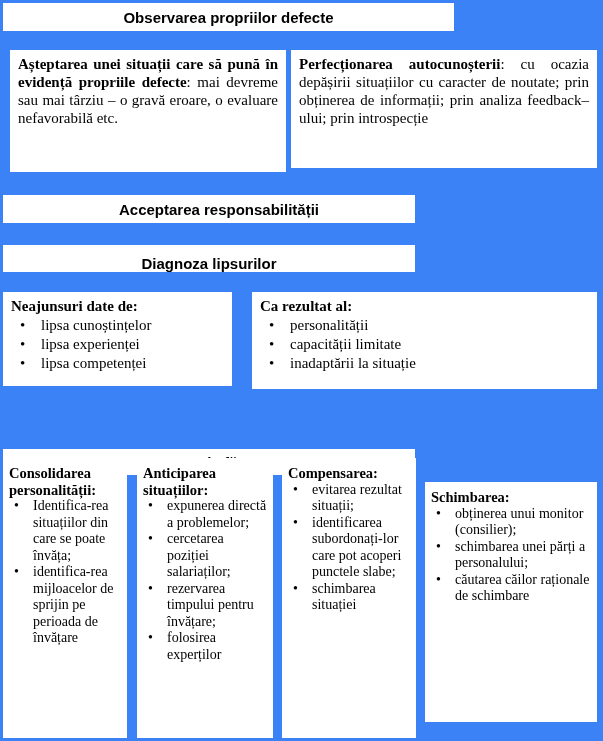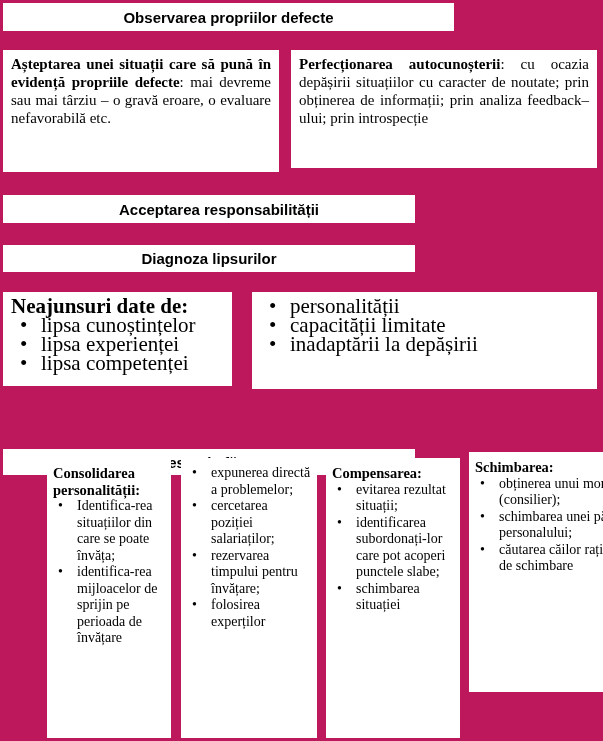--- a/index.html
+++ b/index.html
@@ -1,20 +1,20 @@
 <!DOCTYPE html>
 <html><head>
 <meta charset="utf-8">
 <style>
   html, body { margin: 0; padding: 0; background: #000; }
   .stage {
     position: relative;
     width: 603px;
     height: 741px;
-    background: #be185d;
+    background: #3b82f6;
     overflow: hidden;
   }
   .box {
     position: absolute;
     background: #ffffff;
     color: #000000;
     box-sizing: border-box;
   }
   
   .hdr {
@@ -31,53 +31,52 @@
     font-family: "Liberation Serif", serif;
     font-size: 15px;
     line-height: 18px;
     padding: 5px 8px;
     text-align: justify;
   }
   .para .b { font-weight: bold; }
   
   .list-box {
     font-family: "Liberation Serif", serif;
-    font-size: 21px;
+    font-size: 15px;
     line-height: 19px;
     padding: 5px 8px;
   }
   .list-box .bx-title { font-weight: bold; }
   ul.blist { margin: 0; padding: 0; list-style: none; }
   .list-box ul.blist li { position: relative; padding-left: 30px; }
   .list-box ul.blist li::before { content: "\2022"; position: absolute; left: 9px; }
   
   .action {
     font-family: "Liberation Serif", serif;
     font-size: 14px;
     line-height: 16.5px;
     padding: 7px 5px 0 6px;
-    margin-left: 44px;
   }
   .action .bx-title { font-weight: bold; font-size: 14.5px; }
   .action ul.blist li { position: relative; padding-left: 24px; }
   .action ul.blist li::before { content: "\2022"; position: absolute; left: 5px; }
 
   
   #hdr-observarea   { left: 3px;   top: 3px;   width: 451px; height: 28px; }
-  #box-asteptarea   { left: 3px;   top: 50px;  width: 276px; height: 122px; }
+  #box-asteptarea   { left: 10px;   top: 50px;  width: 276px; height: 122px; }
   #box-perfectionarea { left: 291px; top: 50px; width: 306px; height: 118px; }
   #hdr-acceptarea   { left: 3px;   top: 195px; width: 412px; height: 28px; padding-left: 20px; }
-  #hdr-diagnoza     { left: 3px;   top: 245px; width: 412px; height: 27px; }
+  #hdr-diagnoza     { left: 3px;   top: 245px; width: 412px; height: 27px; align-items: flex-end; }
   #box-neajunsuri   { left: 3px;   top: 292px; width: 229px; height: 94px; }
   #box-rezultat     { left: 252px; top: 292px; width: 345px; height: 97px; }
   #hdr-intrebare    { left: 3px;   top: 409px; width: 412px; height: 26px; margin-top: 40px; }
   #box-consolidarea { left: 3px;   top: 458px; width: 124px; height: 280px; }
   #box-anticiparea  { left: 137px; top: 458px; width: 136px; height: 280px; }
   #box-compensarea  { left: 282px; top: 458px; width: 134px; height: 280px; }
-  #box-schimbarea   { left: 425px; top: 452px; width: 172px; height: 240px; }
+  #box-schimbarea   { left: 425px; top: 482px; width: 172px; height: 240px; }
 </style>
 </head>
 <body>
 
 <div class="stage">
 
   <div class="box hdr" id="hdr-observarea">
     <span>Observarea propriilor defecte</span>
   </div>
 
@@ -100,40 +99,42 @@
   <div class="box list-box" id="box-neajunsuri">
     <div class="bx-title">Neajunsuri date de:</div>
     <ul class="blist">
         <li>lipsa cunoștințelor</li>
         <li>lipsa experienței</li>
         <li>lipsa competenței</li>
       </ul>
   </div>
 
   <div class="box list-box" id="box-rezultat">
+    <div class="bx-title">Ca rezultat al:</div>
     <ul class="blist">
         <li>personalității</li>
         <li>capacității limitate</li>
-        <li>inadaptării la depășirii</li>
+        <li>inadaptării la situație</li>
       </ul>
   </div>
 
   <div class="box hdr" id="hdr-intrebare">
     <span>Ce este de făcut ?</span>
   </div>
 
   <div class="box action" id="box-consolidarea">
     <div class="bx-title">Consolidarea personalității:</div>
     <ul class="blist">
         <li>Identifica-rea situațiilor din care se poate învăța;</li>
         <li>identifica-rea mijloacelor de sprijin pe perioada de învățare</li>
       </ul>
   </div>
 
   <div class="box action" id="box-anticiparea">
+    <div class="bx-title">Anticiparea situațiilor:</div>
     <ul class="blist">
         <li>expunerea directă a problemelor;</li>
         <li>cercetarea poziției salariaților;</li>
         <li>rezervarea timpului pentru învățare;</li>
         <li>folosirea experților</li>
       </ul>
   </div>
 
   <div class="box action" id="box-compensarea">
     <div class="bx-title">Compensarea:</div>

